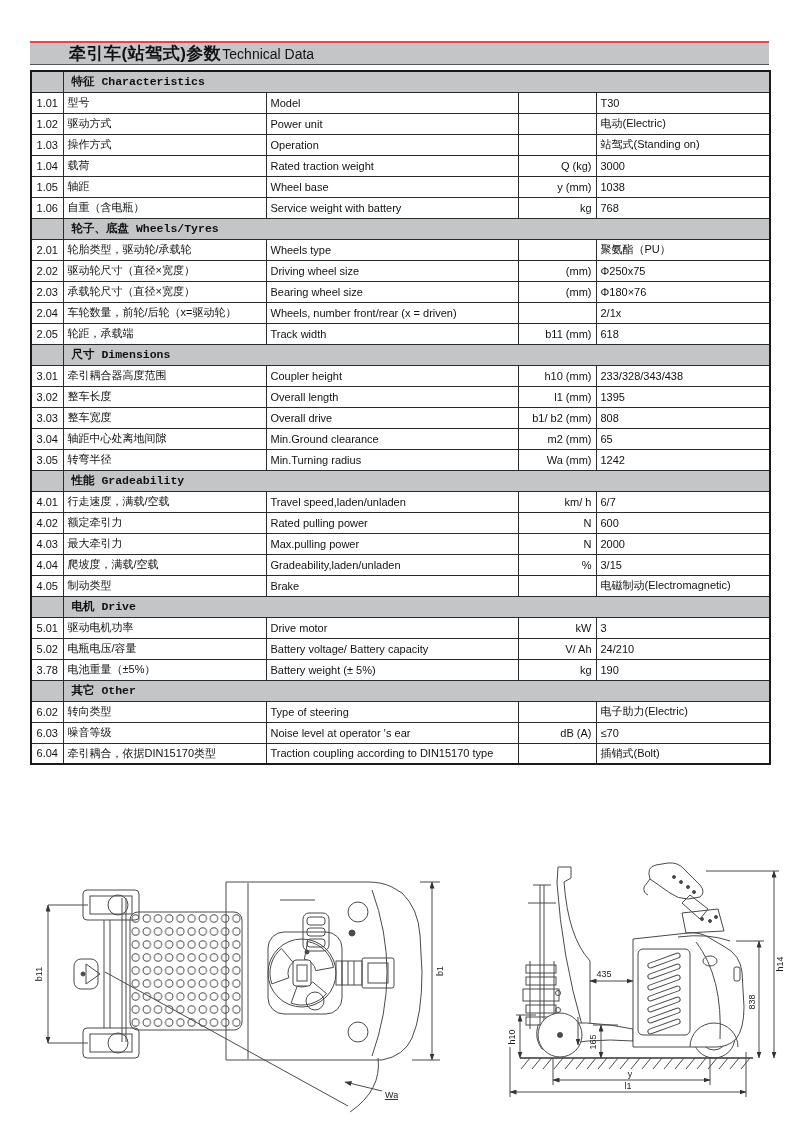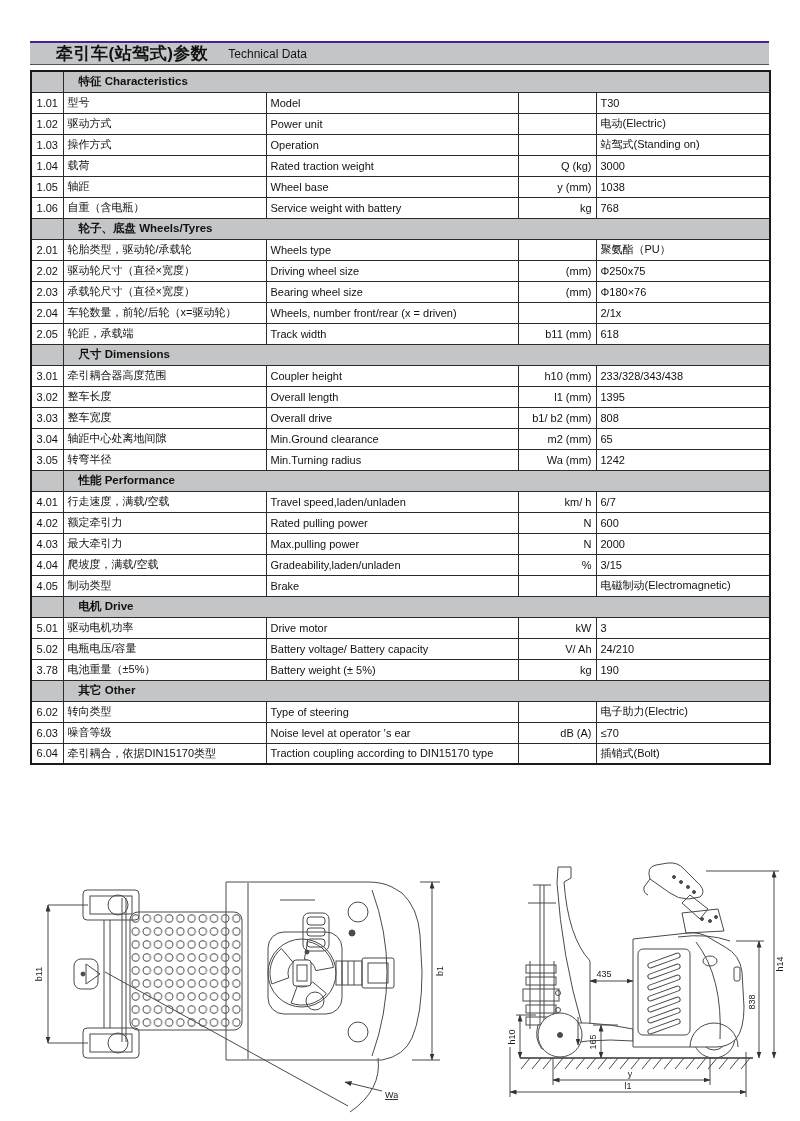--- a/index.html
+++ b/index.html
@@ -3,44 +3,44 @@
 <meta charset="utf-8">
 <style>
   html,body{margin:0;padding:0;}
   body{
     width:800px;height:1121px;background:#ffffff;position:relative;
     font-family:"Liberation Sans","DejaVu Sans",sans-serif;color:#111;
     overflow:hidden;
   }
   .title-bar{
     position:absolute;left:30px;top:41px;width:739px;height:24px;
-    background:#c3c5c7;border-top:2px solid #4c1d95;border-bottom:1px solid #555;
-    display:flex;align-items:center;padding-left:26px;box-sizing:border-box;
+    background:#c3c5c7;border-top:2px solid #ef4444;border-bottom:1px solid #555;
+    display:flex;align-items:center;padding-left:39px;box-sizing:border-box;
   }
   .t-cn{font-weight:bold;font-size:17px;letter-spacing:.5px;}
-  .t-en{font-size:12px;margin-left:20px;color:#141414;}
+  .t-en{font-size:14px;margin-left:1px;color:#141414;}
   table.spec{
     position:absolute;left:30px;top:70px;width:739px;
     border-collapse:collapse;table-layout:fixed;
     font-size:11px;
   }
   table.spec td{
     border:1px solid #2b2b2b;height:21px;padding:0 4px;box-sizing:border-box;
     white-space:nowrap;overflow:hidden;
   }
   table.spec{border:2px solid #1a1a1a;}
   td.col-no{text-align:center;font-size:11px;padding:0 1px;}
   td.col-cn{padding-left:8px;}
   td.col-en{padding-left:8px;}
   td.col-unit{text-align:right;}
   td.col-val{text-align:left;}
   tr.section-row td{
     background:#c3c5c7;font-weight:bold;font-size:11.5px;
   }
-  tr.section-row td.sec-label{padding-left:15px;}
+  tr.section-row td.sec-label{padding-left:8px;font-family:Liberation Mono, monospace;}
   .drawings{position:absolute;left:0;top:855px;width:800px;height:266px;}
   svg text{font-family:"Liberation Sans","DejaVu Sans",sans-serif;fill:#1c1c1c;}
   .dim{font-size:9px;}
   .dim-u{font-size:9px;text-decoration:underline;}
 </style>
 </head>
 <body>
 
 <div class="page">
 
@@ -177,21 +177,21 @@
         </tr>
         <tr>
           <td class="col-no">3.05</td>
           <td class="col-cn">转弯半径</td>
           <td class="col-en">Min.Turning radius</td>
           <td class="col-unit">Wa (mm)</td>
           <td class="col-val">1242</td>
         </tr>
         <tr class="section-row">
           <td class="col-no"></td>
-          <td colspan="4" class="sec-label">性能  Performance</td>
+          <td colspan="4" class="sec-label">性能  Gradeability</td>
         </tr>
         <tr>
           <td class="col-no">4.01</td>
           <td class="col-cn">行走速度，满载/空载</td>
           <td class="col-en">Travel speed,laden/unladen</td>
           <td class="col-unit">km/ h</td>
           <td class="col-val">6/7</td>
         </tr>
         <tr>
           <td class="col-no">4.02</td>

